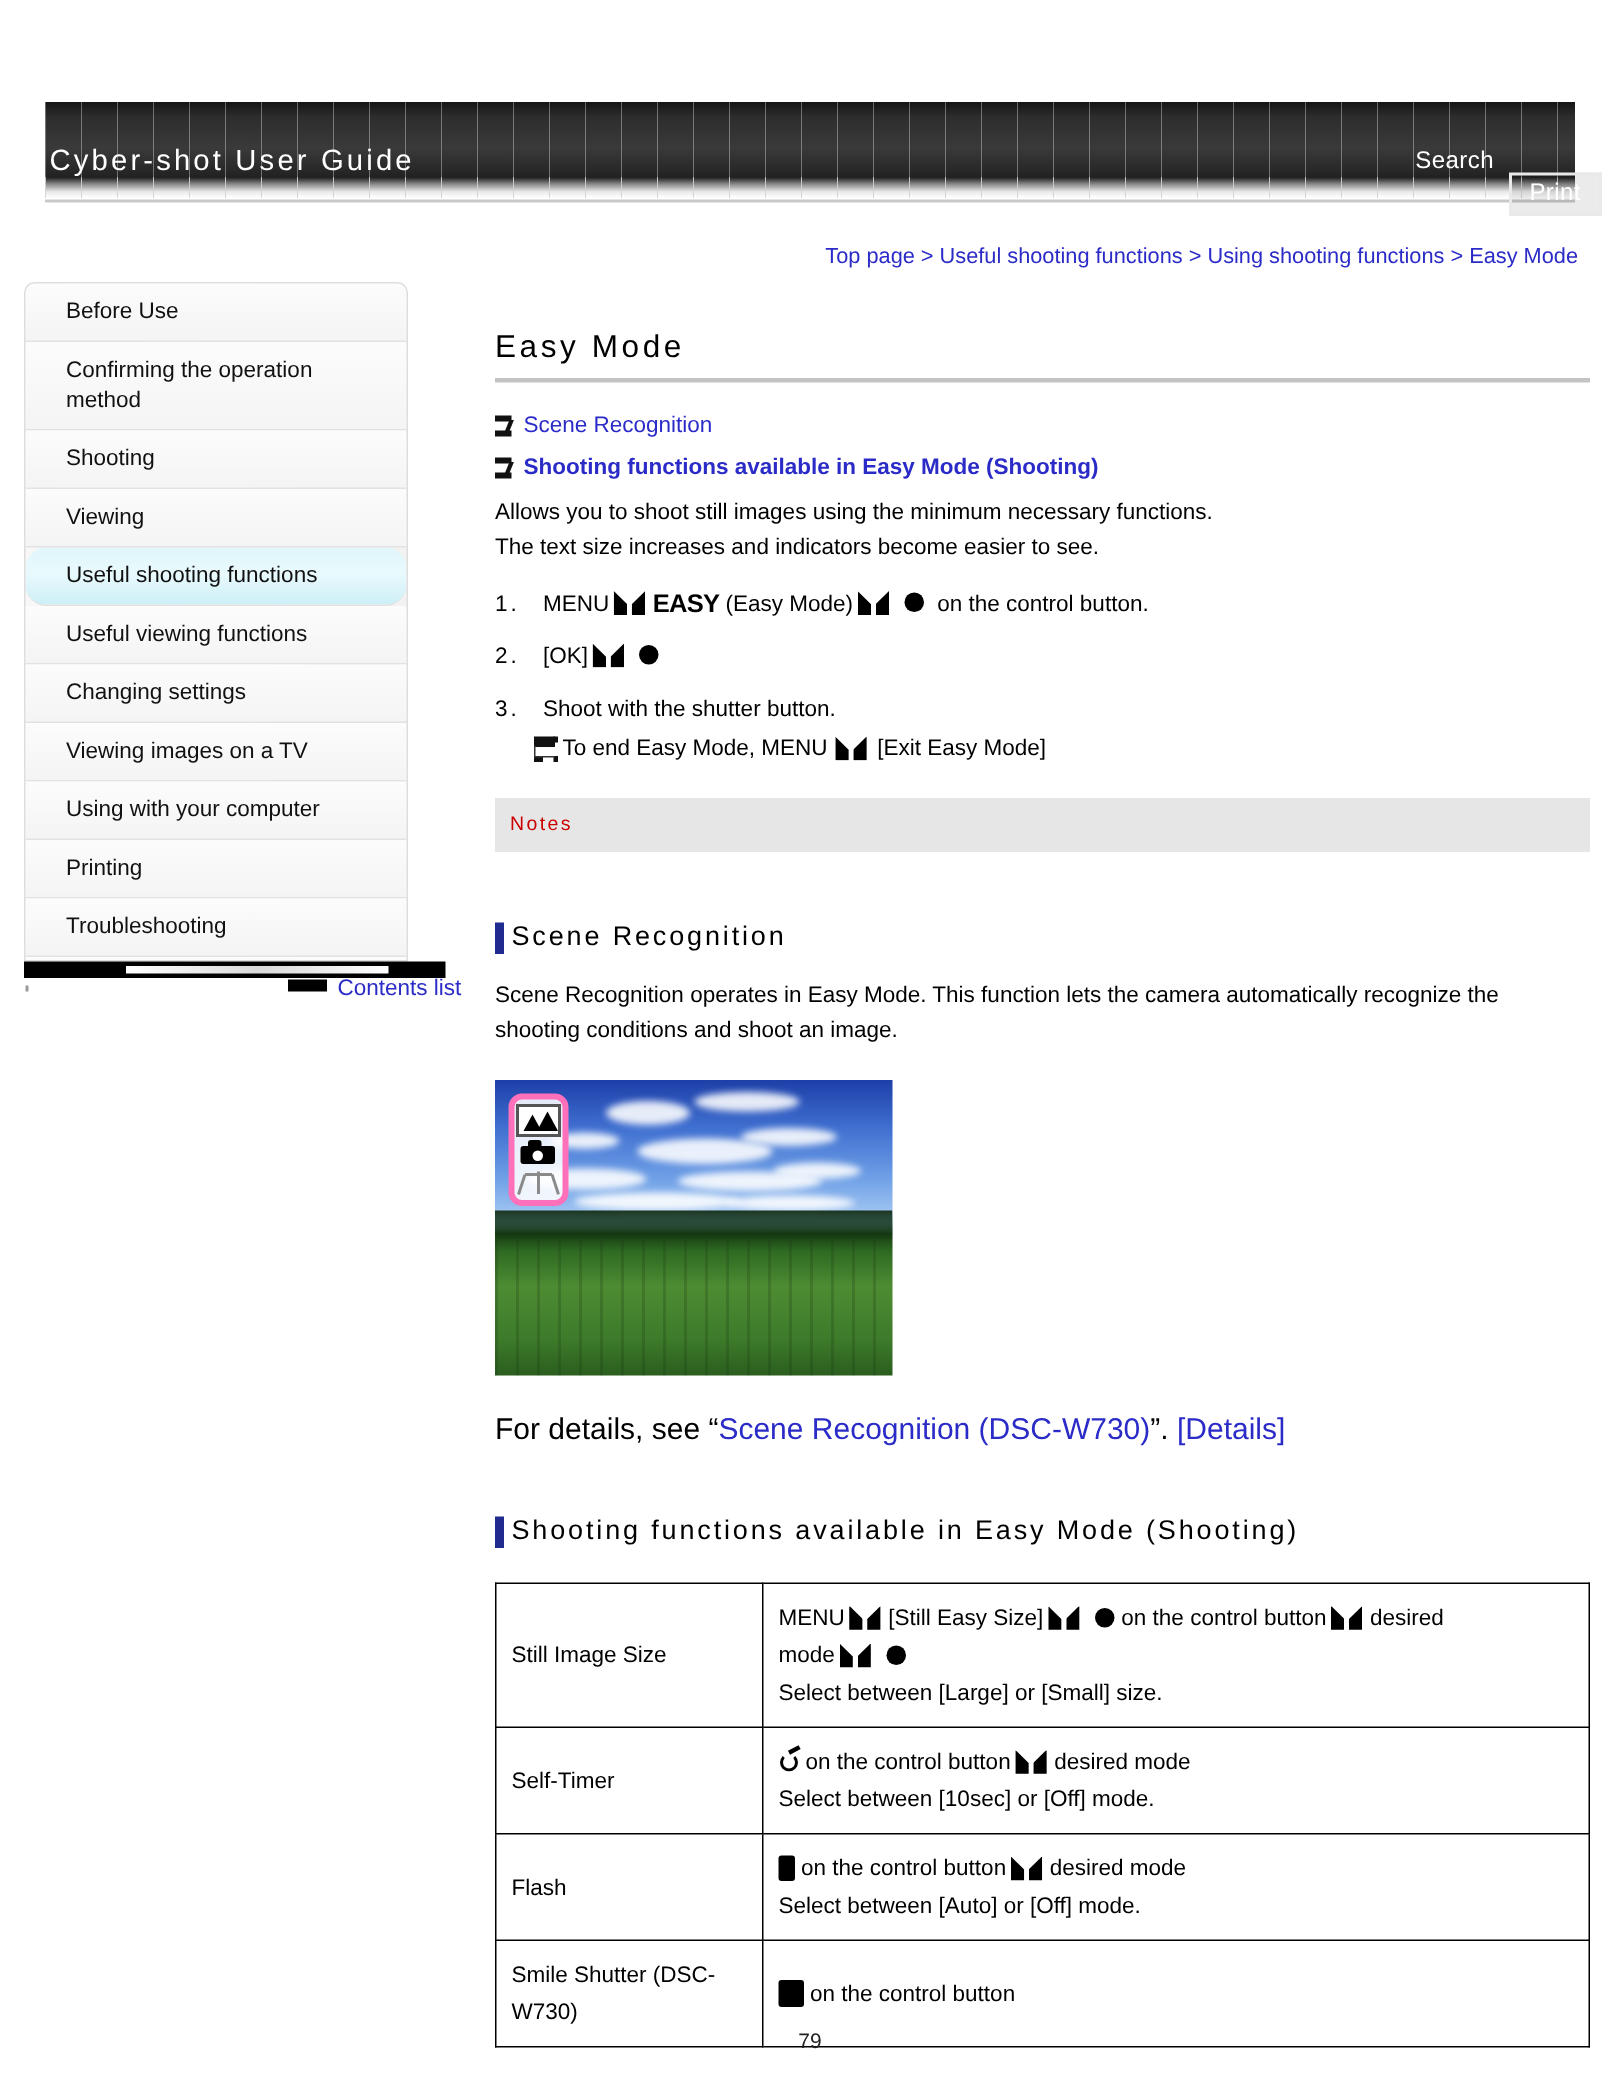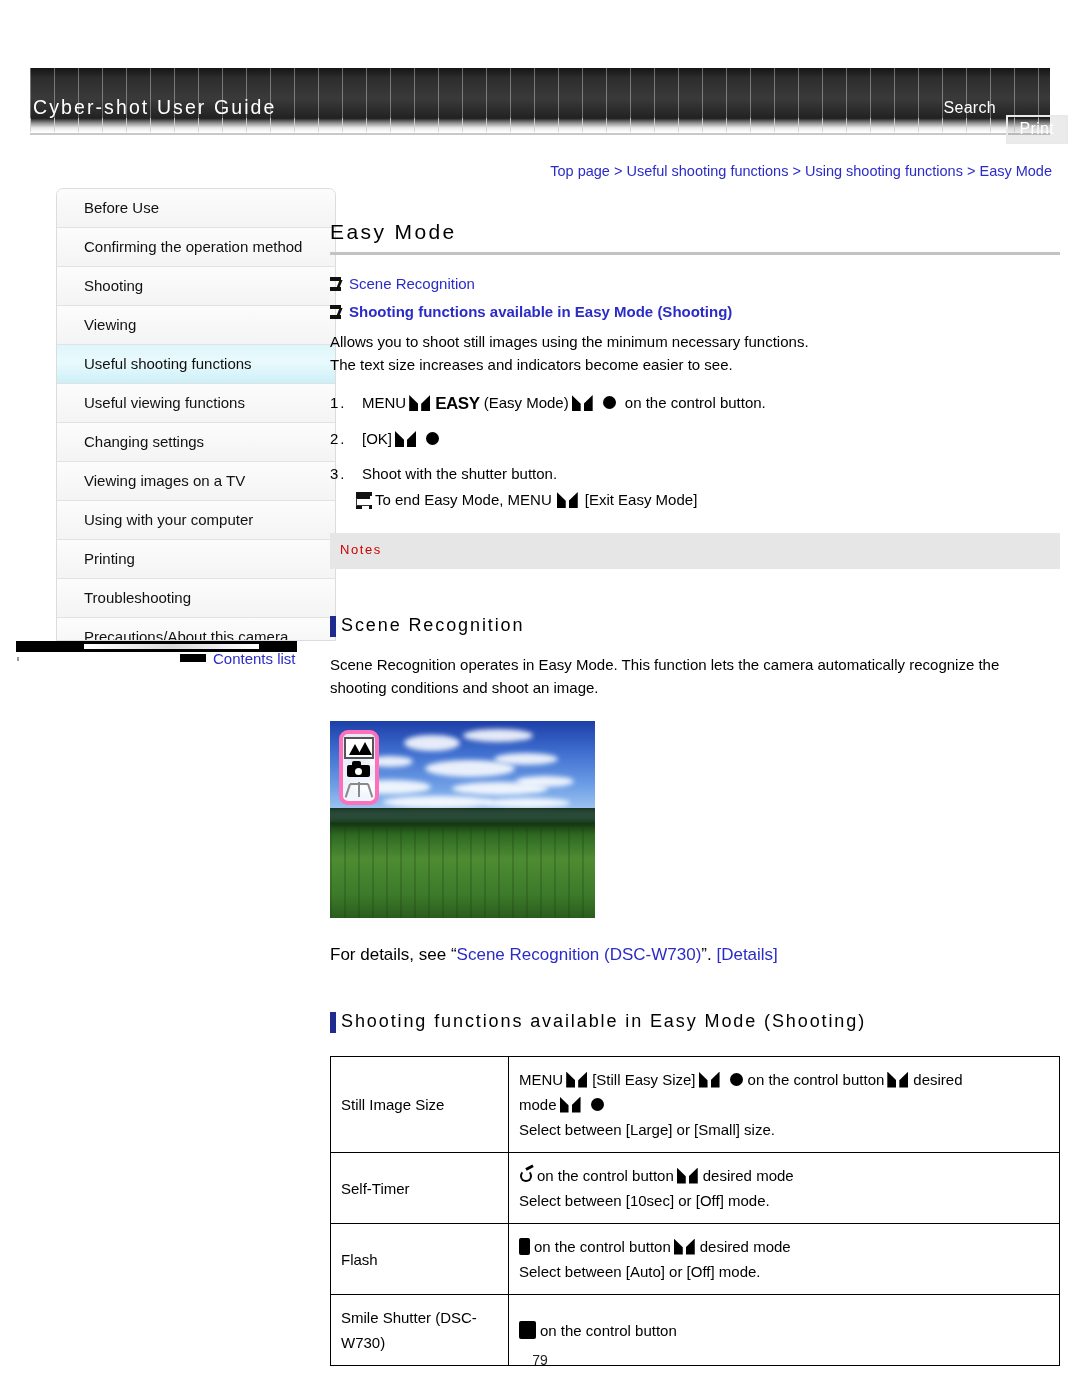--- a/index.html
+++ b/index.html
@@ -57,52 +57,52 @@
   }
 
   
   #breadcrumb {
     position:absolute; right:28px; top:163px;
     font-size:14.5px; color:#2b2bc8; white-space:nowrap;
   }
 
   
   #sidebar {
-    position:absolute; left:16px; top:188px; width:280px; height:453px;
+    position:absolute; left:16px; top:188px; width:256px; height:453px;
     background:linear-gradient(to right, #f7f7f7 0%, #fbfbfb 40%, #f2f2f2 100%);
     border:1px solid #dcdcdc;
     border-radius:7px 7px 0 0;
     overflow:hidden;
-    margin-left:40px;
   }
   .nav-item {
     position:relative;
     padding:9px 10px 9px 27px;
     font-size:15px; color:#111;
     border-bottom:1px solid #e2e2e2;
     line-height:20px;
     cursor:pointer;
     background:linear-gradient(to bottom,#fcfcfc 0%, #f4f4f4 100%);
   }
   .nav-item.active {
     background:linear-gradient(to bottom,#dff6fb 0%, #e9fafd 45%, #cdeff7 100%);
+    border-radius:14px;
   }
   #sidebar-scroll {
     position:absolute; left:16px; top:641px; width:281px; height:11px;
     background:#000;
   }
   #sidebar-scroll .thumb {
     position:absolute; left:68px; top:3px; width:175px; height:5px;
     background:linear-gradient(to right,#ffffff,#d9d9d9,#ffffff);
   }
   #sidebar-tick {
     position:absolute; left:17px; top:657px; width:2px; height:4px; background:#9a9a9a;
   }
   #contents-list {
-    position:absolute; left:180px; top:650px;
+    position:absolute; left:192px; top:650px;
     font-size:15px; color:#2b2bc8; cursor:pointer; white-space:nowrap;
   }
   #contents-list .cl-icon {
     display:inline-block; width:26px; height:8px; background:#000;
     vertical-align:2px; margin-right:7px;
   }
 
   
   #main { position:absolute; left:330px; top:188px; width:730px; }
 
@@ -217,21 +217,21 @@
   #icon-camera .bump { position:absolute; left:8px; top:0px; width:9px; height:5px; background:#000; border-radius:2px 2px 0 0; }
   #icon-camera .lens { position:absolute; left:11px; top:7px; width:7px; height:7px; border-radius:50%; background:#fff; }
   
   #icon-tripod { height:18px; }
   #icon-tripod .l { position:absolute; background:#8a8a8a; }
   #icon-tripod .l1 { left:14px; top:2px; width:1.5px; height:15px; }
   #icon-tripod .l2 { left:6px; top:3px; width:18px; height:1.5px; }
   #icon-tripod .l3 { left:5px; top:4px; width:1.5px; height:14px; transform:rotate(18deg); transform-origin:top center; }
   #icon-tripod .l4 { left:23px; top:4px; width:1.5px; height:14px; transform:rotate(-18deg); transform-origin:top center; }
 
-  .detail-line { font-size:17px; line-height:21px; }
+  .detail-line { font-size:20px; line-height:21px; }
   .blue { color:#2b2bc8; }
 
   
   table#func-table {
     border-collapse:collapse; width:730px; margin-top:24px;
     font-size:15px;
   }
   table#func-table td {
     border:1.5px solid #000; padding:10px 9px 10px 10px; vertical-align:middle;
     line-height:25px;

